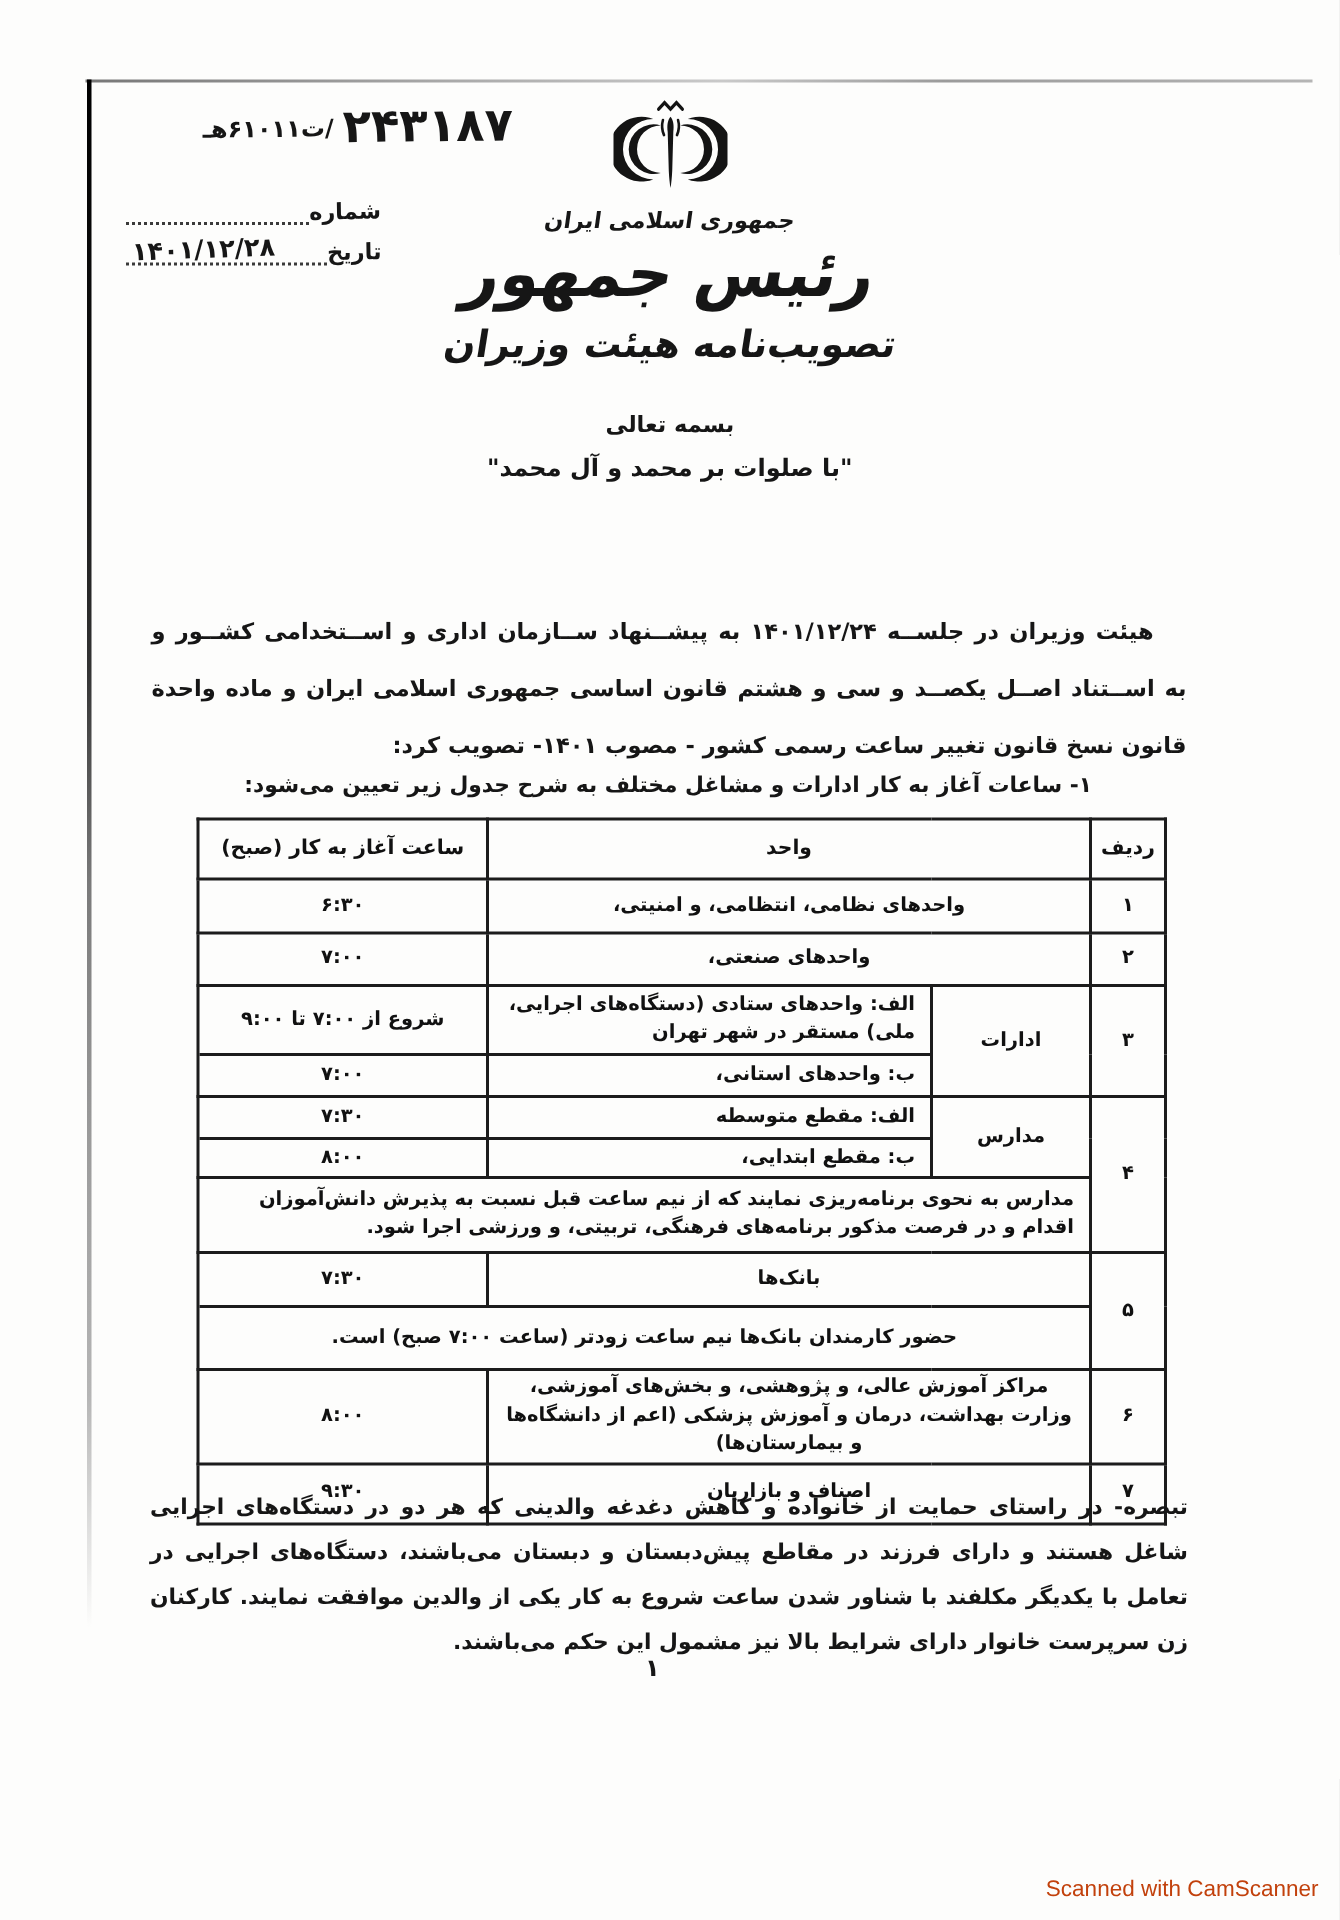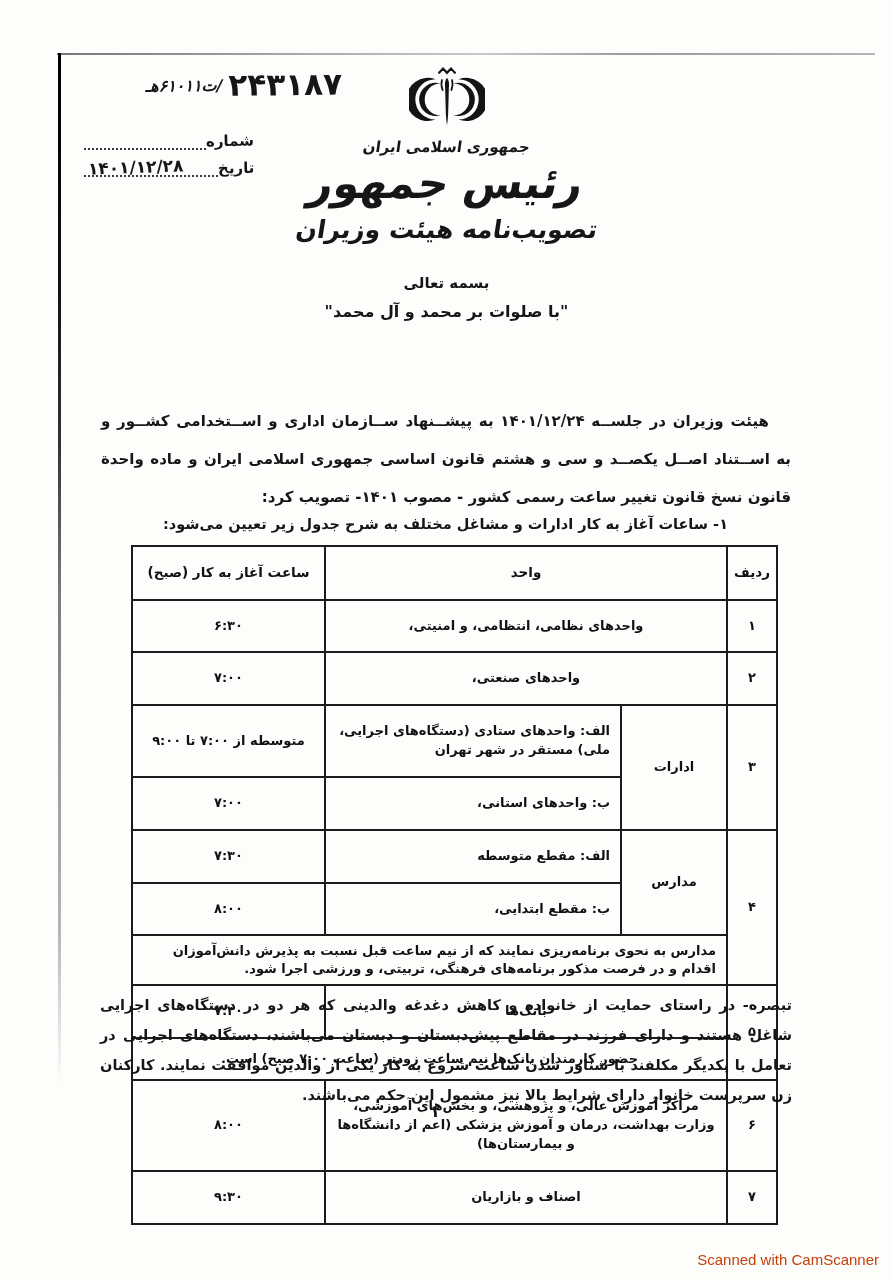--- a/index.html
+++ b/index.html
@@ -16,21 +16,21 @@
   
   .scan-top-line { position:absolute; left:57px; top:53px; width:818px; height:2px;
     background:linear-gradient(90deg,#777 0%,#aaa 30%,#c9c9c9 52%,#9b9b9b 70%,#b5b5b5 100%); }
   .scan-left-line { position:absolute; left:58px; top:53px; width:3px; height:1032px;
     background:linear-gradient(180deg,#000 0%,#111 22%,#333 38%,#7a7a7a 52%,#9a9a9a 68%,#b5b5b5 85%,rgba(190,190,190,0) 100%); }
 
   
   .ref-block { position:absolute; left:72px; top:70px; width:270px; direction:rtl;
     display:flex; align-items:flex-start; gap:6px; transform:rotate(-0.6deg); }
   .ref-big { font-size:31px; font-weight:bold; letter-spacing:4px; line-height:1; }
-  .ref-small { font-size:16px; font-weight:bold; padding-top:6px; letter-spacing:1px;font-style:italic; }
+  .ref-small { font-size:16px; font-weight:bold; padding-top:6px; letter-spacing:1px; }
 
   .numdate-block { position:absolute; left:82px; top:132px; width:172px; direction:rtl; }
   .field-row { display:flex; align-items:flex-end; margin-bottom:9px; }
   .field-label { font-size:15px; font-weight:bold; transform:rotate(-1deg); white-space:nowrap; }
   .leader { flex:1; border-bottom:2px dotted #3a3a3a; height:16px; margin-left:2px; position:relative; }
   .date-hand { position:absolute; left:4px; bottom:-2px; font-size:17px; font-weight:bold;
     letter-spacing:1px; transform:rotate(-2deg); white-space:nowrap; }
 
   
   .letterhead { position:absolute; left:0; top:62px; width:100%; display:flex;
@@ -48,21 +48,21 @@
   .body-par { position:absolute; left:101px; top:402px; width:690px; direction:rtl;
     font-size:15px; font-weight:bold; text-align:justify; line-height:38px; text-indent:22px; }
   .body-item { position:absolute; left:101px; top:516px; width:645px; direction:rtl;
     font-size:14.5px; font-weight:bold; text-align:right; padding-right:18px; }
 
   
   .tbl-wrap { position:absolute; left:131px; top:545px; width:645px; }
   table { width:100%; border-collapse:collapse; table-layout:fixed; direction:rtl;
     font-size:13px; font-weight:bold; color:#111; }
   td,th { border:2px solid #1c1c1c; vertical-align:middle; text-align:center;
-    padding:16px 6px; line-height:1.45; overflow:hidden; }
+    padding:2px 6px; line-height:1.45; overflow:hidden; }
   th { font-size:13.5px; }
   td.desc { text-align:right; padding-right:10px; }
   .dot-b { border-bottom:2px dotted #3c3c3c !important; }
   .dot-t { border-top:2px dotted #3c3c3c !important; }
   tr.h-hdr{ height:40px; } tr.h-r1{ height:36px; } tr.h-r2{ height:35px; }
   tr.h-r3a{ height:46px; } tr.h-r3b{ height:28px; }
   tr.h-r4a{ height:28px; } tr.h-r4b{ height:26px; } tr.h-n4{ height:50px; }
   tr.h-r5a{ height:36px; } tr.h-r5b{ height:42px; }
   tr.h-r6{ height:56px; } tr.h-r7{ height:40px; }
   td.note-cell { text-align:right; padding:3px 10px; }
@@ -152,21 +152,21 @@
       </tr>
       <tr class="h-r2">
         <td>۲</td>
         <td colspan="2">واحدهای صنعتی،</td>
         <td>۷:۰۰</td>
       </tr>
       <tr class="h-r3a">
         <td rowspan="2">۳</td>
         <td rowspan="2">ادارات</td>
         <td class="desc dot-b">الف: واحدهای ستادی (دستگاه‌های اجرایی، ملی) مستقر در شهر تهران</td>
-        <td class="dot-b">متوسطه از ۷:۰۰ تا ۹:۰۰</td>
+        <td class="dot-b">شروع از ۷:۰۰ تا ۹:۰۰</td>
       </tr>
       <tr class="h-r3b">
         <td class="desc">ب: واحدهای استانی،</td>
         <td>۷:۰۰</td>
       </tr>
       <tr class="h-r4a">
         <td rowspan="3">۴</td>
         <td rowspan="2">مدارس</td>
         <td class="desc dot-b">الف: مقطع متوسطه</td>
         <td class="dot-b">۷:۳۰</td>

